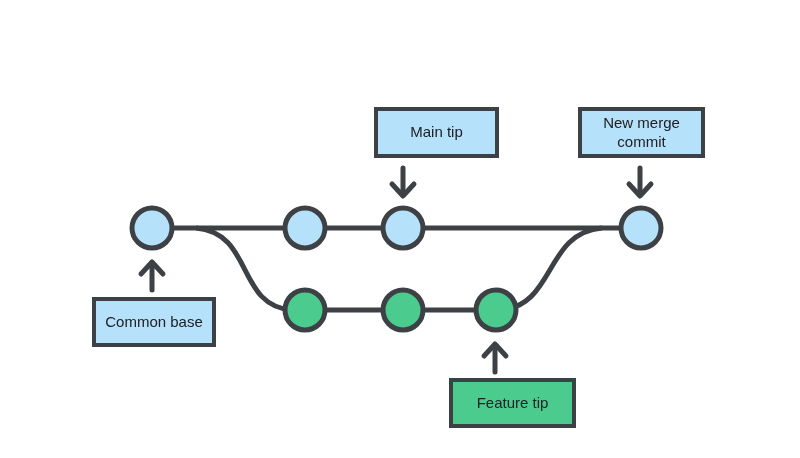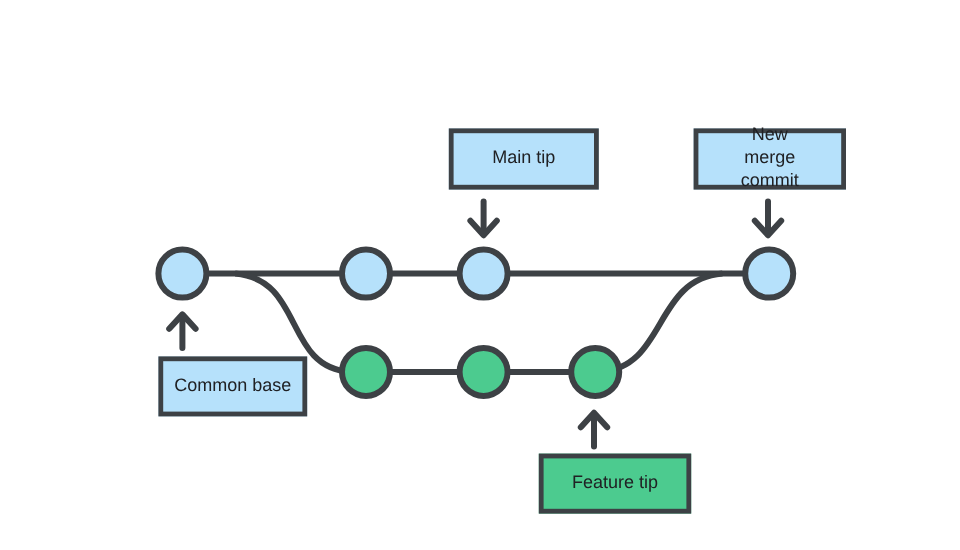--- a/index.html
+++ b/index.html
@@ -28,22 +28,22 @@
     box-sizing:border-box;
     border:4px solid var(--stroke);
     display:flex;align-items:center;justify-content:center;
     text-align:center;
     font-size:15px;line-height:1.25;
     color:var(--text);
   }
   .label-box.blue{background:var(--commit-blue);}
   .label-box.green{background:var(--commit-green);}
   #box-main-tip{left:342px;top:107px;width:125px;height:51px;margin-left:32px;}
-  #box-new-merge{left:578px;top:107px;width:127px;height:51px;padding:0 24px;}
-  #box-common-base{left:92px;top:297px;width:124px;height:50px;margin-left:40px;}
+  #box-new-merge{left:578px;top:107px;width:127px;height:51px;padding:0 1px;}
+  #box-common-base{left:92px;top:297px;width:124px;height:50px;}
   #box-feature-tip{left:433px;top:378px;width:127px;height:50px;margin-left:16px;}
 </style>
 </head>
 <body>
 
 <div class="stage">
 
   <svg width="800" height="458" viewBox="0 0 800 458">
 
     <path class="edge" d="M 152 228 H 641"></path>

